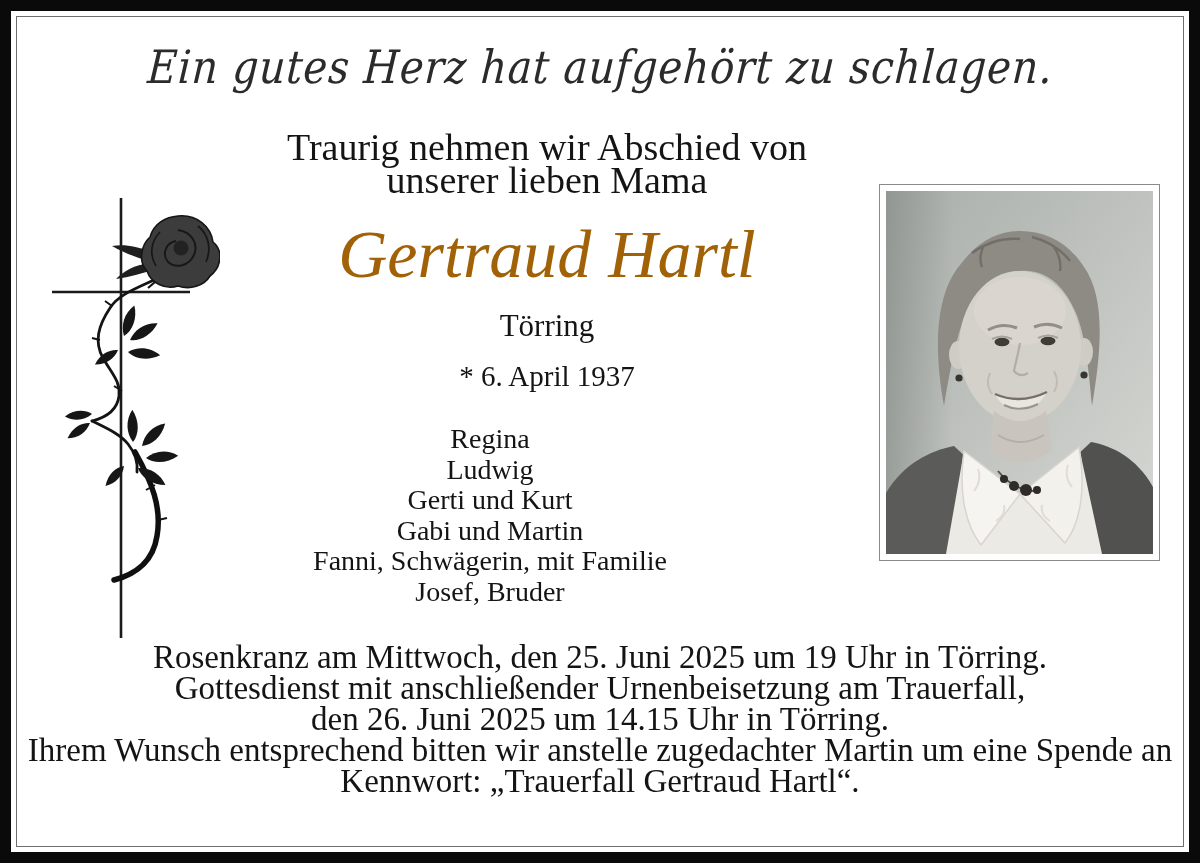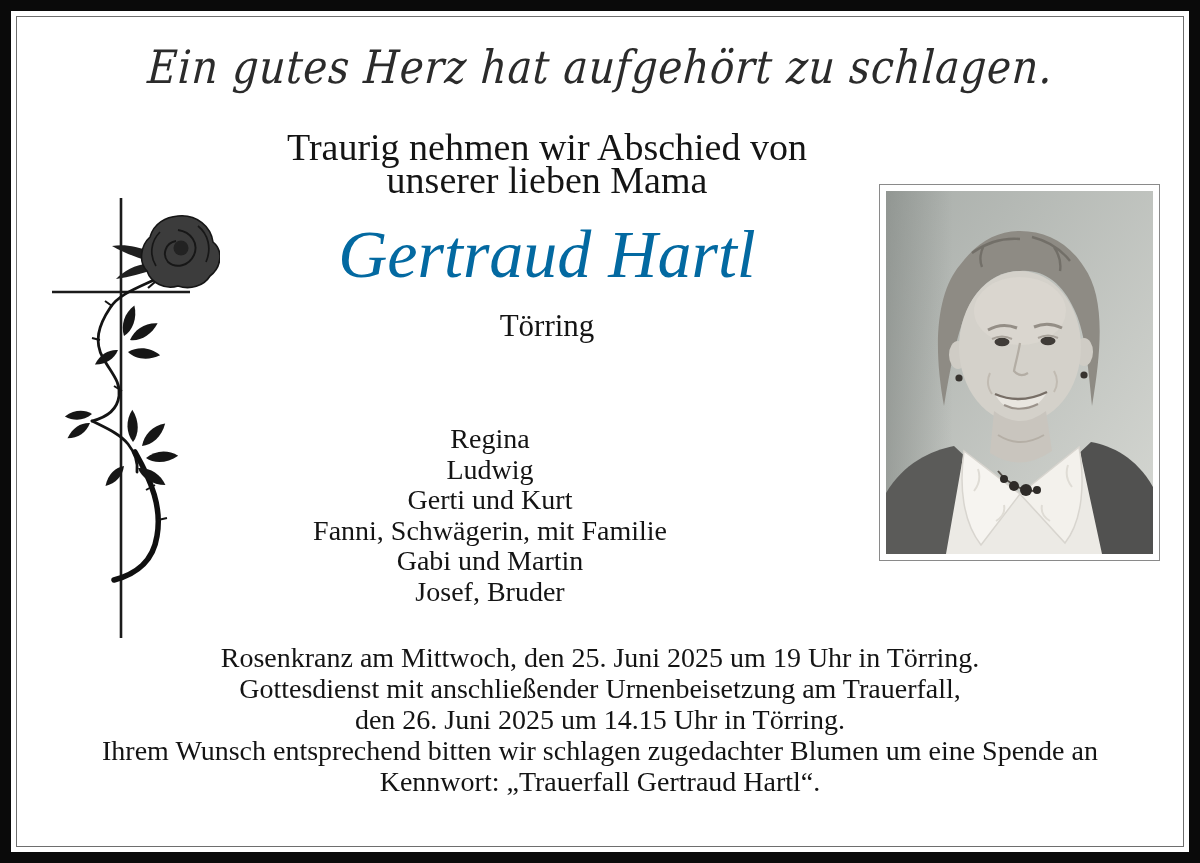--- a/index.html
+++ b/index.html
@@ -7,28 +7,28 @@
          font-family:"Liberation Serif", serif;color:#141414;}
   .outer-border{position:absolute;inset:0;border:11px solid #0a0a0a;pointer-events:none;z-index:5;}
   .inner-line{position:absolute;inset:16px;border:1px solid #6e6e6e;pointer-events:none;z-index:5;}
 
   .epitaph{position:absolute;left:0;top:40px;width:1200px;text-align:center;
            font-family:"DejaVu Serif", serif;font-style:italic;font-size:46px;color:#2b2b2b;}
   .epitaph .scr{display:inline-block;transform:scaleX(.88) skewX(-4deg);letter-spacing:1px;}
 
   .main-col{position:absolute;left:0;top:0;width:1094px;text-align:center;}
   .intro{position:absolute;left:0;top:131px;width:100%;font-size:38px;line-height:33px;}
-  .name{position:absolute;left:0;top:216px;width:100%;font-style:italic;font-size:68px;line-height:76px;color:#0369a1;}
+  .name{position:absolute;left:0;top:216px;width:100%;font-style:italic;font-size:68px;line-height:76px;color:#a16207;}
   .place{position:absolute;left:0;top:308px;width:100%;font-size:31px;}
   .dates{position:absolute;left:0;top:360px;width:100%;display:flex;justify-content:center;gap:42px;font-size:29px;}
 
   .mourners{position:absolute;left:0;top:424px;width:980px;text-align:center;
             font-size:28px;line-height:30.5px;}
   .announcements{position:absolute;left:0;top:642px;width:1200px;text-align:center;
-            font-size:28px;line-height:31px;}
+            font-size:33px;line-height:31px;}
 
   .rose{position:absolute;left:40px;top:190px;width:180px;height:450px;}
 
   .photo-frame{position:absolute;left:879px;top:184px;width:267px;height:363px;
                background:#ffffff;border:1px solid #8a8a8a;padding:6px;z-index:2;}
   .photo-frame svg{display:block;width:267px;height:363px;}
 </style>
 </head>
 <body>
 
@@ -41,37 +41,38 @@
   </div>
 
   <div class="main-col">
     <div class="intro">
       <div>Traurig nehmen wir Abschied von</div>
       <div>unserer lieben Mama</div>
     </div>
     <div class="name">Gertraud Hartl</div>
     <div class="place">Törring</div>
     <div class="dates">
+      <span>* 6. April 1937</span>
     </div>
   </div>
 
   <div class="mourners">
     <div>Regina</div>
     <div>Ludwig</div>
     <div>Gerti und Kurt</div>
+    <div>Gabi und Martin</div>
     <div>Fanni, Schwägerin, mit Familie</div>
-    <div>Gabi und Martin</div>
     <div>Josef, Bruder</div>
   </div>
 
   <div class="announcements">
     <div>Rosenkranz am Mittwoch, den 25. Juni 2025 um 19 Uhr in Törring.</div>
     <div>Gottesdienst mit anschließender Urnenbeisetzung am Trauerfall,</div>
     <div>den 26. Juni 2025 um 14.15 Uhr in Törring.</div>
-    <div>Ihrem Wunsch entsprechend bitten wir schlagen zugedachter Blumen um eine Spende an</div>
+    <div>Ihrem Wunsch entsprechend bitten wir anstelle zugedachter Martin um eine Spende an</div>
     <div>Kennwort: „Trauerfall Gertraud Hartl“.</div>
   </div>
 
   <svg class="rose" viewBox="0 0 180 450" aria-hidden="true">
     <g stroke="#1b1b1b" fill="none" stroke-width="2.6">
       <line x1="81" y1="8" x2="81" y2="448"></line>
       <line x1="12" y1="102" x2="150" y2="102"></line>
     </g>
 
     <path d="M126,84 C104,96 80,102 70,118 C58,136 54,152 63,168 C72,184 81,192 79,206 C77,222 64,228 52,231" fill="none" stroke="#141414" stroke-width="2.8" stroke-linecap="round"></path>

